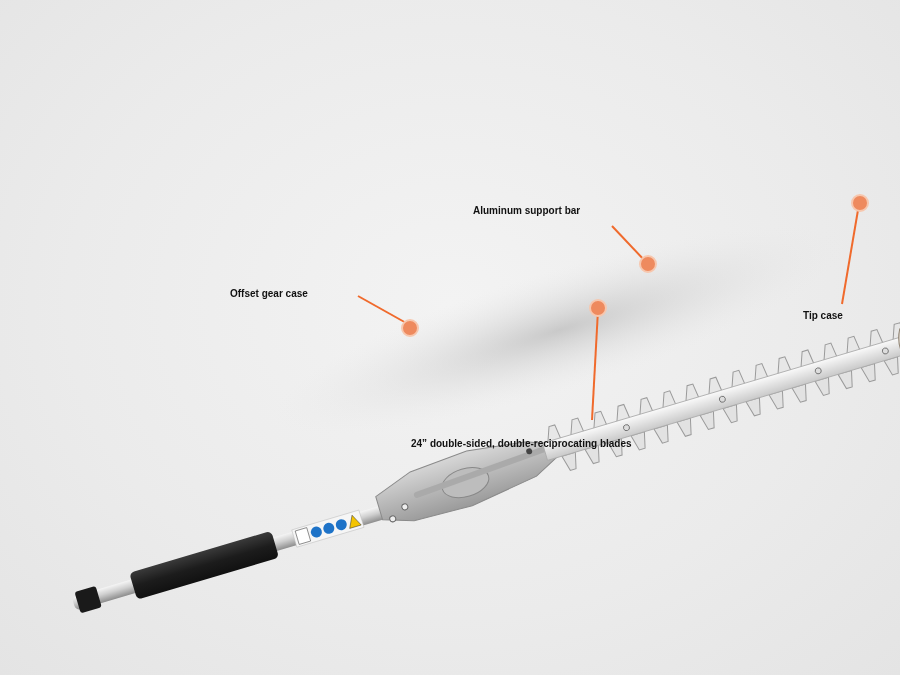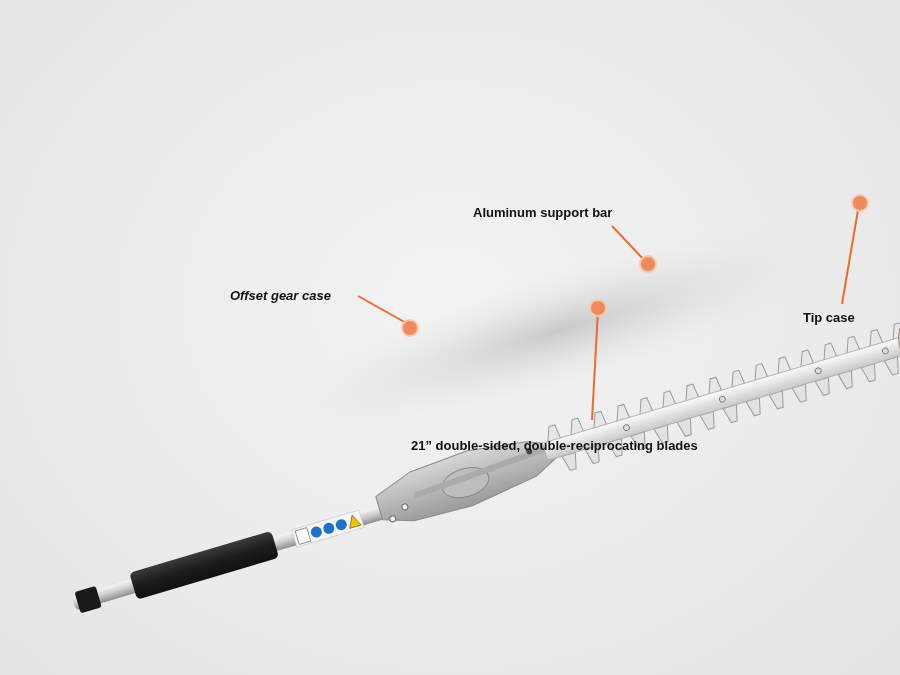--- a/index.html
+++ b/index.html
@@ -1,21 +1,21 @@
 <!DOCTYPE html>
 <html><head>
 <meta charset="utf-8">
 <style>
   html, body { margin:0; padding:0; }
   body { width:900px; height:675px; overflow:hidden; background:#ececec; position:relative;
          font-family:"Liberation Sans", sans-serif; }
   .stage { position:absolute; left:0; top:0; width:900px; height:675px;
            background: radial-gradient(ellipse at 50% 45%, #f3f3f3 0%, #ebebeb 60%, #e4e4e4 100%); }
   svg.art { position:absolute; left:0; top:0; }
-  .label { position:absolute; font-weight:bold; font-size:13px; color:#111; white-space:nowrap; }
+  .label { position:absolute; font-weight:bold; font-size:10px; color:#111; white-space:nowrap; }
 </style>
 </head>
 <body>
 
 <div class="stage">
   <svg class="art" width="900" height="675" viewBox="0 0 900 675">
     <defs>
       <linearGradient id="shaft" x1="0" y1="0" x2="0" y2="1">
         <stop offset="0" stop-color="#f5f5f5"></stop>
         <stop offset="0.45" stop-color="#cfcfcf"></stop>
@@ -124,17 +124,17 @@
     </g>
 
     <g fill="#ee8a5e" stroke="#f7c7ae" stroke-width="2">
       <circle cx="410" cy="328" r="8"></circle>
       <circle cx="648" cy="264" r="8"></circle>
       <circle cx="860" cy="203" r="8"></circle>
       <circle cx="598" cy="308" r="8"></circle>
     </g>
   </svg>
 
-  <div class="label" style="left:230px;top:288px;font-style:italic;">Offset gear case</div>
+  <div class="label" style="left:230px;top:288px;">Offset gear case</div>
   <div class="label" style="left:473px;top:205px;">Aluminum support bar</div>
   <div class="label" style="left:803px;top:310px;">Tip case</div>
-  <div class="label" style="left:411px;top:438px;">21” double-sided, double-reciprocating blades</div>
+  <div class="label" style="left:411px;top:438px;">24” double-sided, double-reciprocating blades</div>
 </div>
 
 </body></html>

